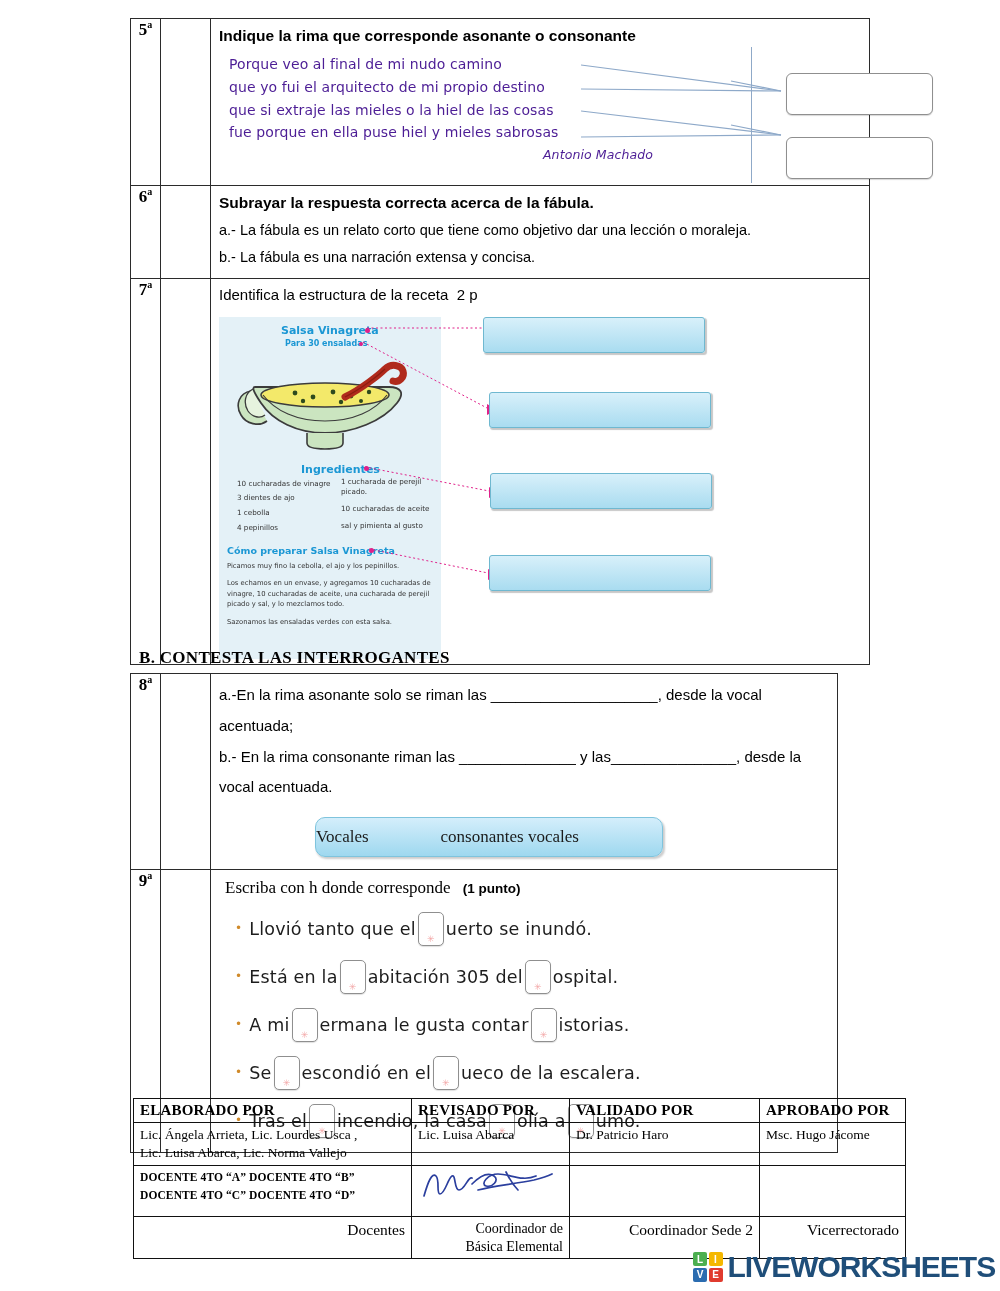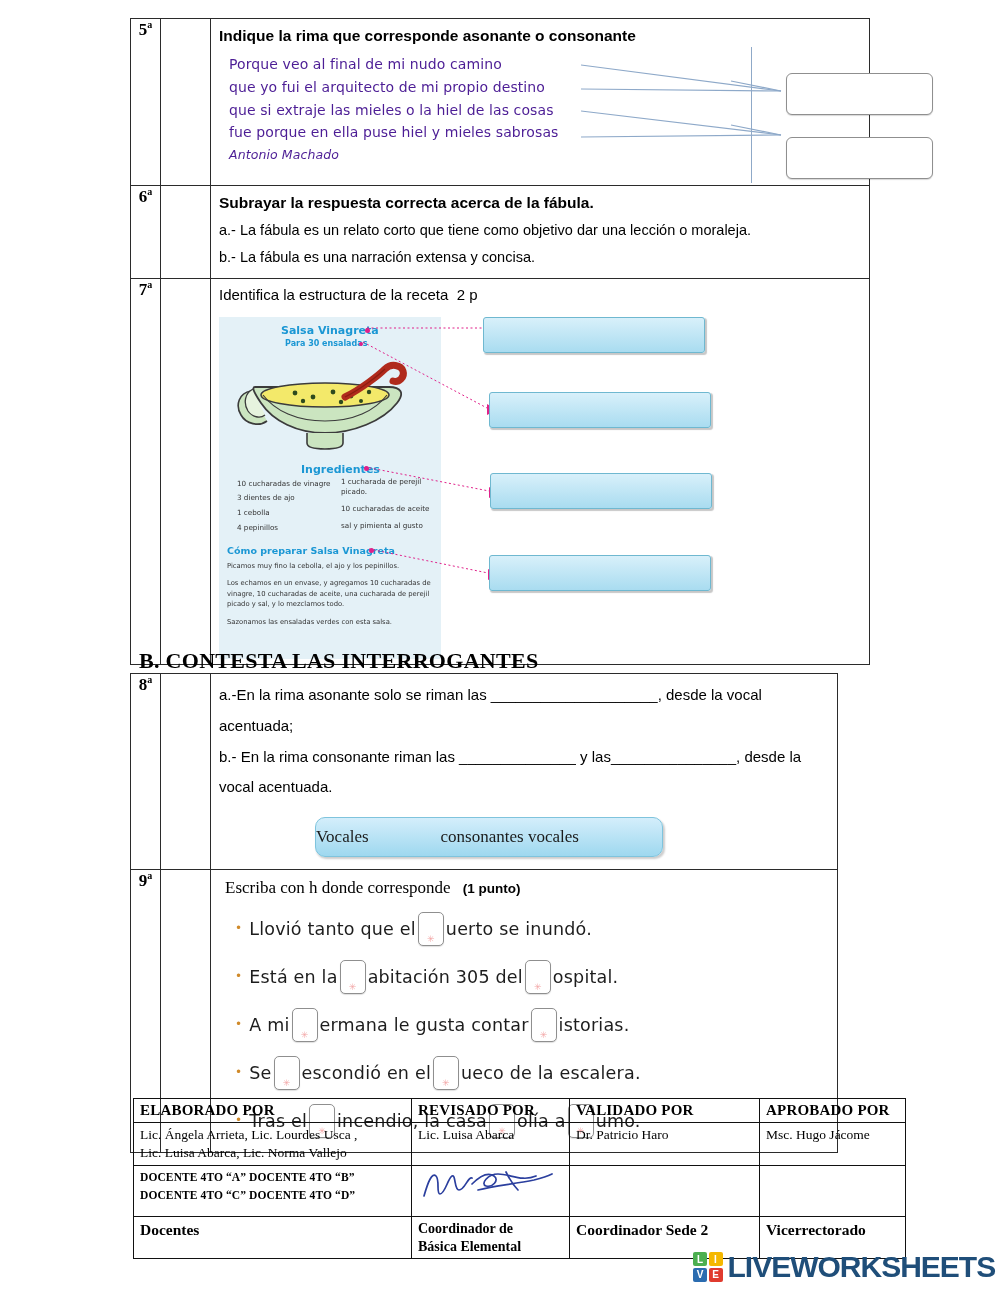--- a/index.html
+++ b/index.html
@@ -20,21 +20,21 @@
 
   .qhead{font-weight:bold;font-size:15.5px;line-height:1.25;
          padding:7px 0 4px 8px;}
   .qbody{font-size:14.5px;line-height:1.9;padding:0 0 6px 8px;}
 
   
   .poemwrap{position:relative;height:136px;}
   .poem{position:absolute;left:18px;top:4px;width:440px;
         font-family:"DejaVu Sans",sans-serif;font-size:14px;
         line-height:1.62;color:#4c1d95;letter-spacing:.1px;}
-  .poem .author{text-align:left;font-style:italic;font-size:12.5px;
+  .poem .author{text-align:right;font-style:italic;font-size:12.5px;
                 padding-right:16px;padding-top:1px;}
   .vline{position:absolute;left:540px;top:-2px;width:1px;height:136px;
          background:#8fa9c8;}
   .rima-svg{position:absolute;left:370px;top:10px;}
   .ansbox{position:absolute;width:145px;height:40px;
           border:1.3px solid #8f8f8f;border-radius:6px;background:#fff;
           box-shadow:0 1px 1px rgba(0,0,0,.16);}
   #ansbox1{left:575px;top:24px;}
   #ansbox2{left:575px;top:88px;}
 
@@ -66,21 +66,21 @@
            border:1px solid #6fb8d0;
            background:linear-gradient(180deg,#d8f0fa 0%,#a9dcf0 100%);
            box-shadow:1.5px 1.5px 1px rgba(0,0,0,.22);}
   #bb1{left:272px;top:8px;}
   #bb2{left:278px;top:83px;}
   #bb3{left:279px;top:164px;}
   #bb4{left:278px;top:246px;}
 
   
   #secB{position:absolute;left:139px;top:648px;
-        font-family:"Liberation Serif",serif;font-weight:bold;font-size:22px;
+        font-family:"Liberation Serif",serif;font-weight:bold;font-size:17px;
         letter-spacing:.3px;}
 
   
   #tableB{position:absolute;left:130px;top:673px;width:708px;}
   .q8{font-size:15px;line-height:2.05;padding:6px 0 0 8px;}
   .wordbank{margin:14px 0 12px 104px;width:346px;height:38px;
             border-radius:10px;border:1px solid #7fc4dd;
             background:linear-gradient(180deg,#d4eefb 0%,#9ed8ef 100%);
             box-shadow:1.5px 2px 2px rgba(0,0,0,.2);
             display:flex;align-items:center;
@@ -104,21 +104,21 @@
                transform:translateX(-50%);color:#f3a7a7;font-size:9px;}
 
   
   #sigtbl{position:absolute;left:133px;top:1098px;width:772px;
           border-collapse:collapse;table-layout:fixed;
           font-family:"Liberation Serif",serif;}
   #sigtbl td{border:1.3px solid #111;padding:3px 6px;vertical-align:top;}
   .sig-h{font-weight:bold;font-size:15px;letter-spacing:.2px;}
   .sig-n{font-size:13.5px;line-height:1.35;}
   .sig-d{font-weight:bold;font-size:11.5px;line-height:1.5;letter-spacing:.1px;margin-left:14px;}
-  .sig-f{font-weight:bold;font-size:15.5px;line-height:1.25;}
+  .sig-f{font-weight:normal;font-size:15.5px;line-height:1.25;text-align:right;}
   .sig-cell-sign{position:relative;}
   .signature{position:absolute;left:6px;top:-6px;}
 
   
   #lw{position:absolute;left:693px;top:1250px;display:flex;align-items:center;}
   .lw-grid{display:grid;grid-template-columns:14px 14px;
            grid-template-rows:14px 14px;gap:1.5px;margin-right:5px;}
   .lw-grid span{display:flex;align-items:center;justify-content:center;
                 color:#fff;font-weight:bold;font-size:10px;border-radius:2px;
                 font-family:"Liberation Sans",sans-serif;}

